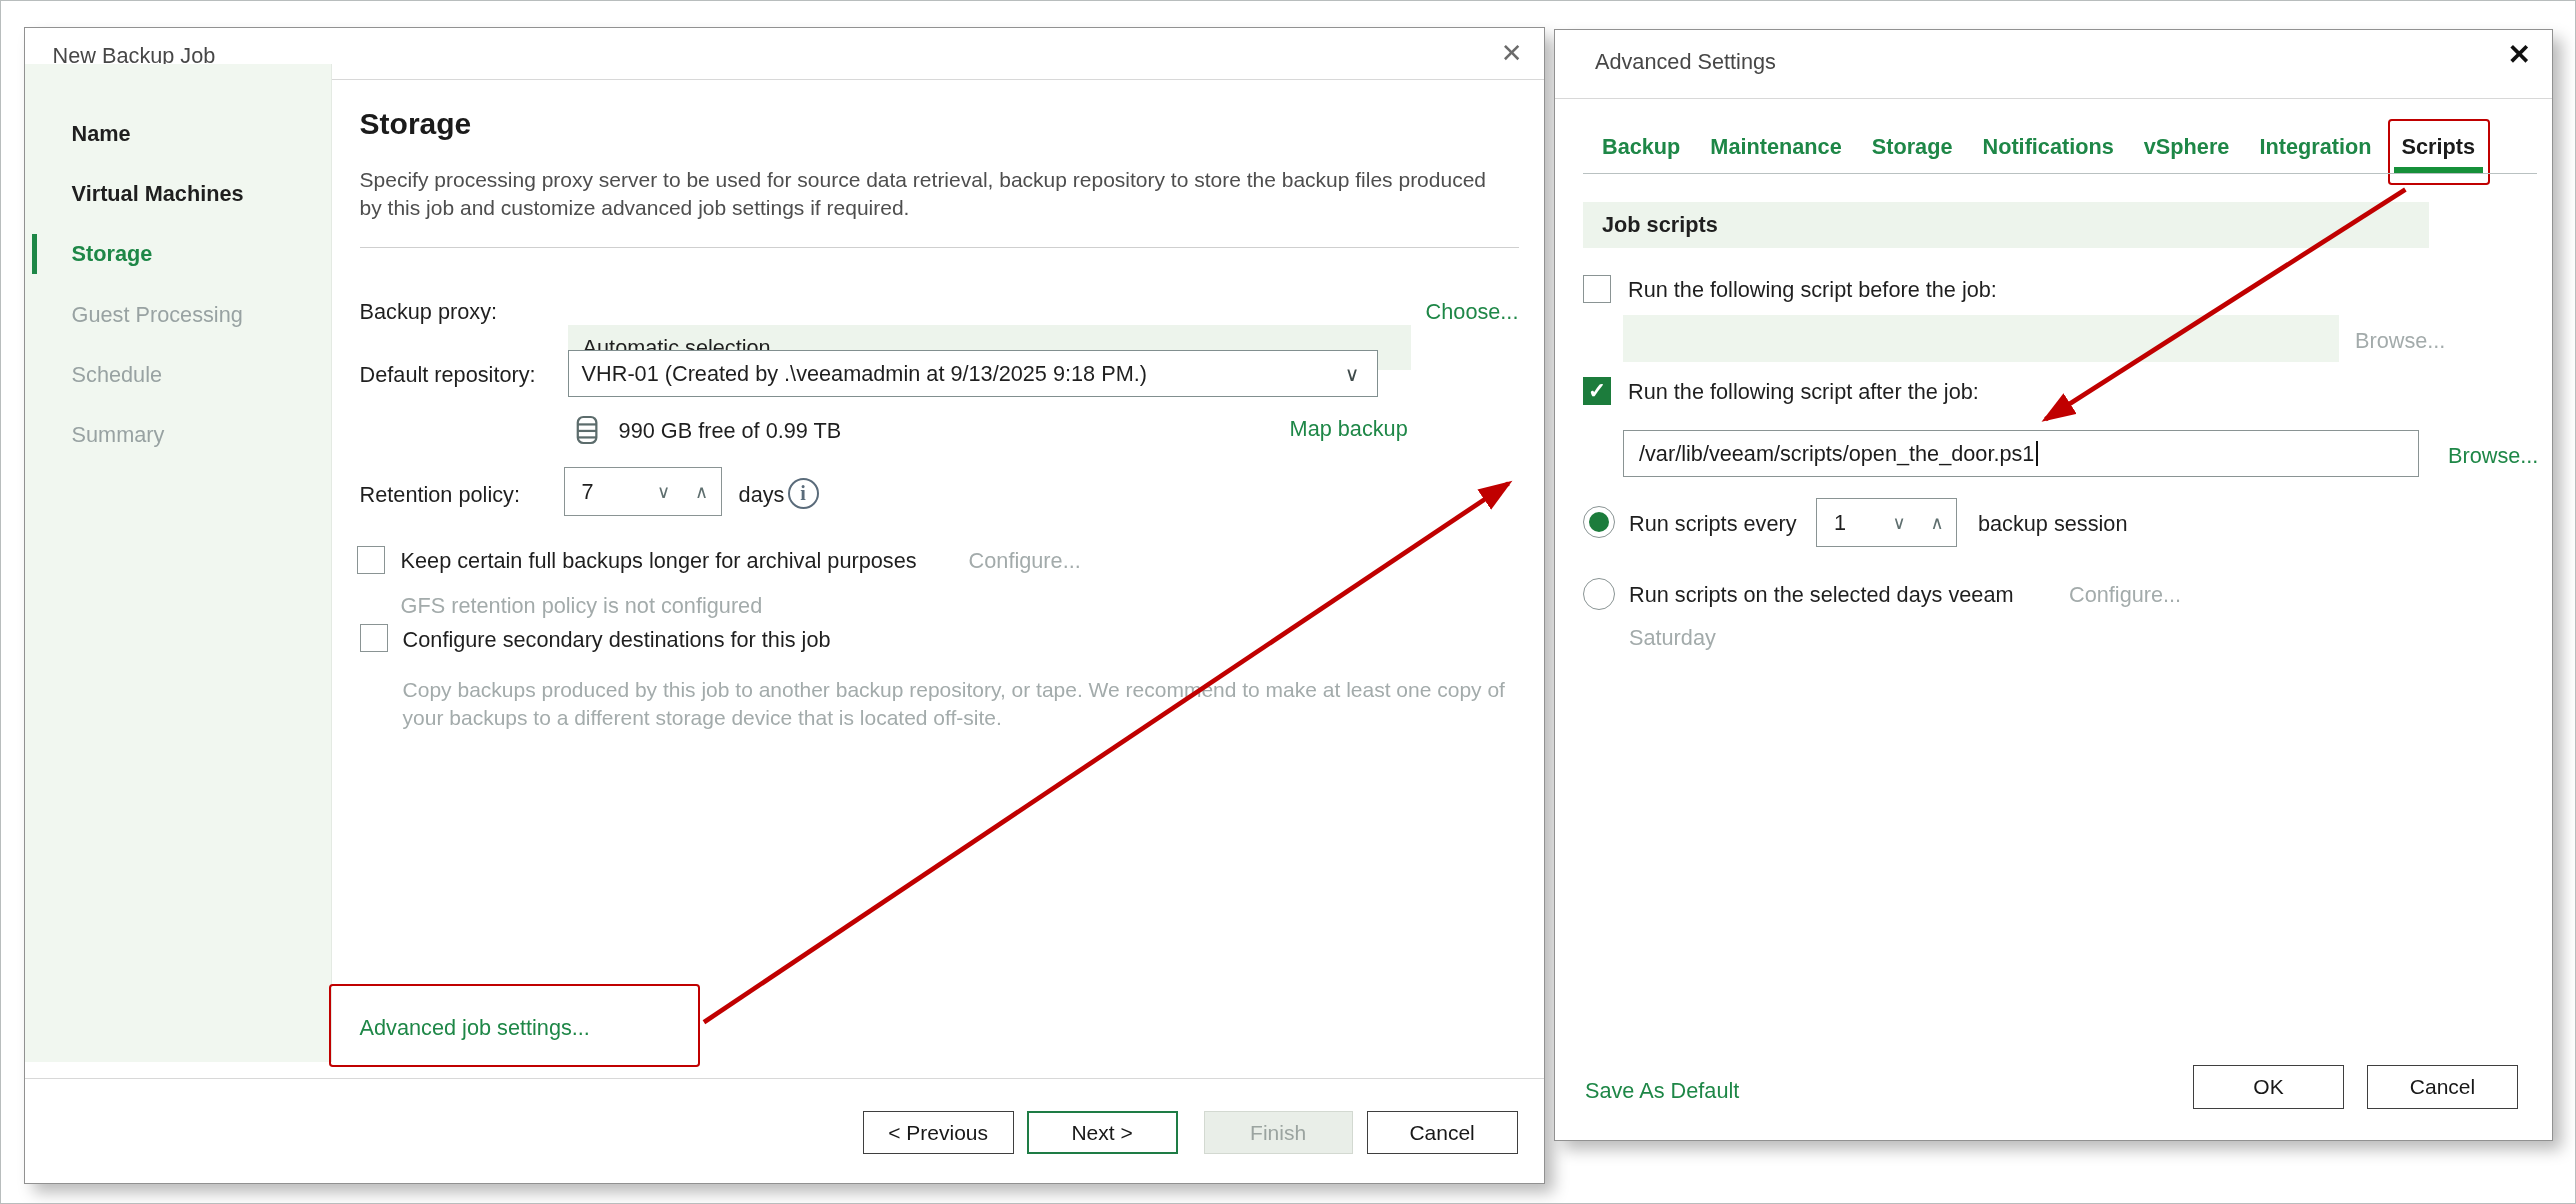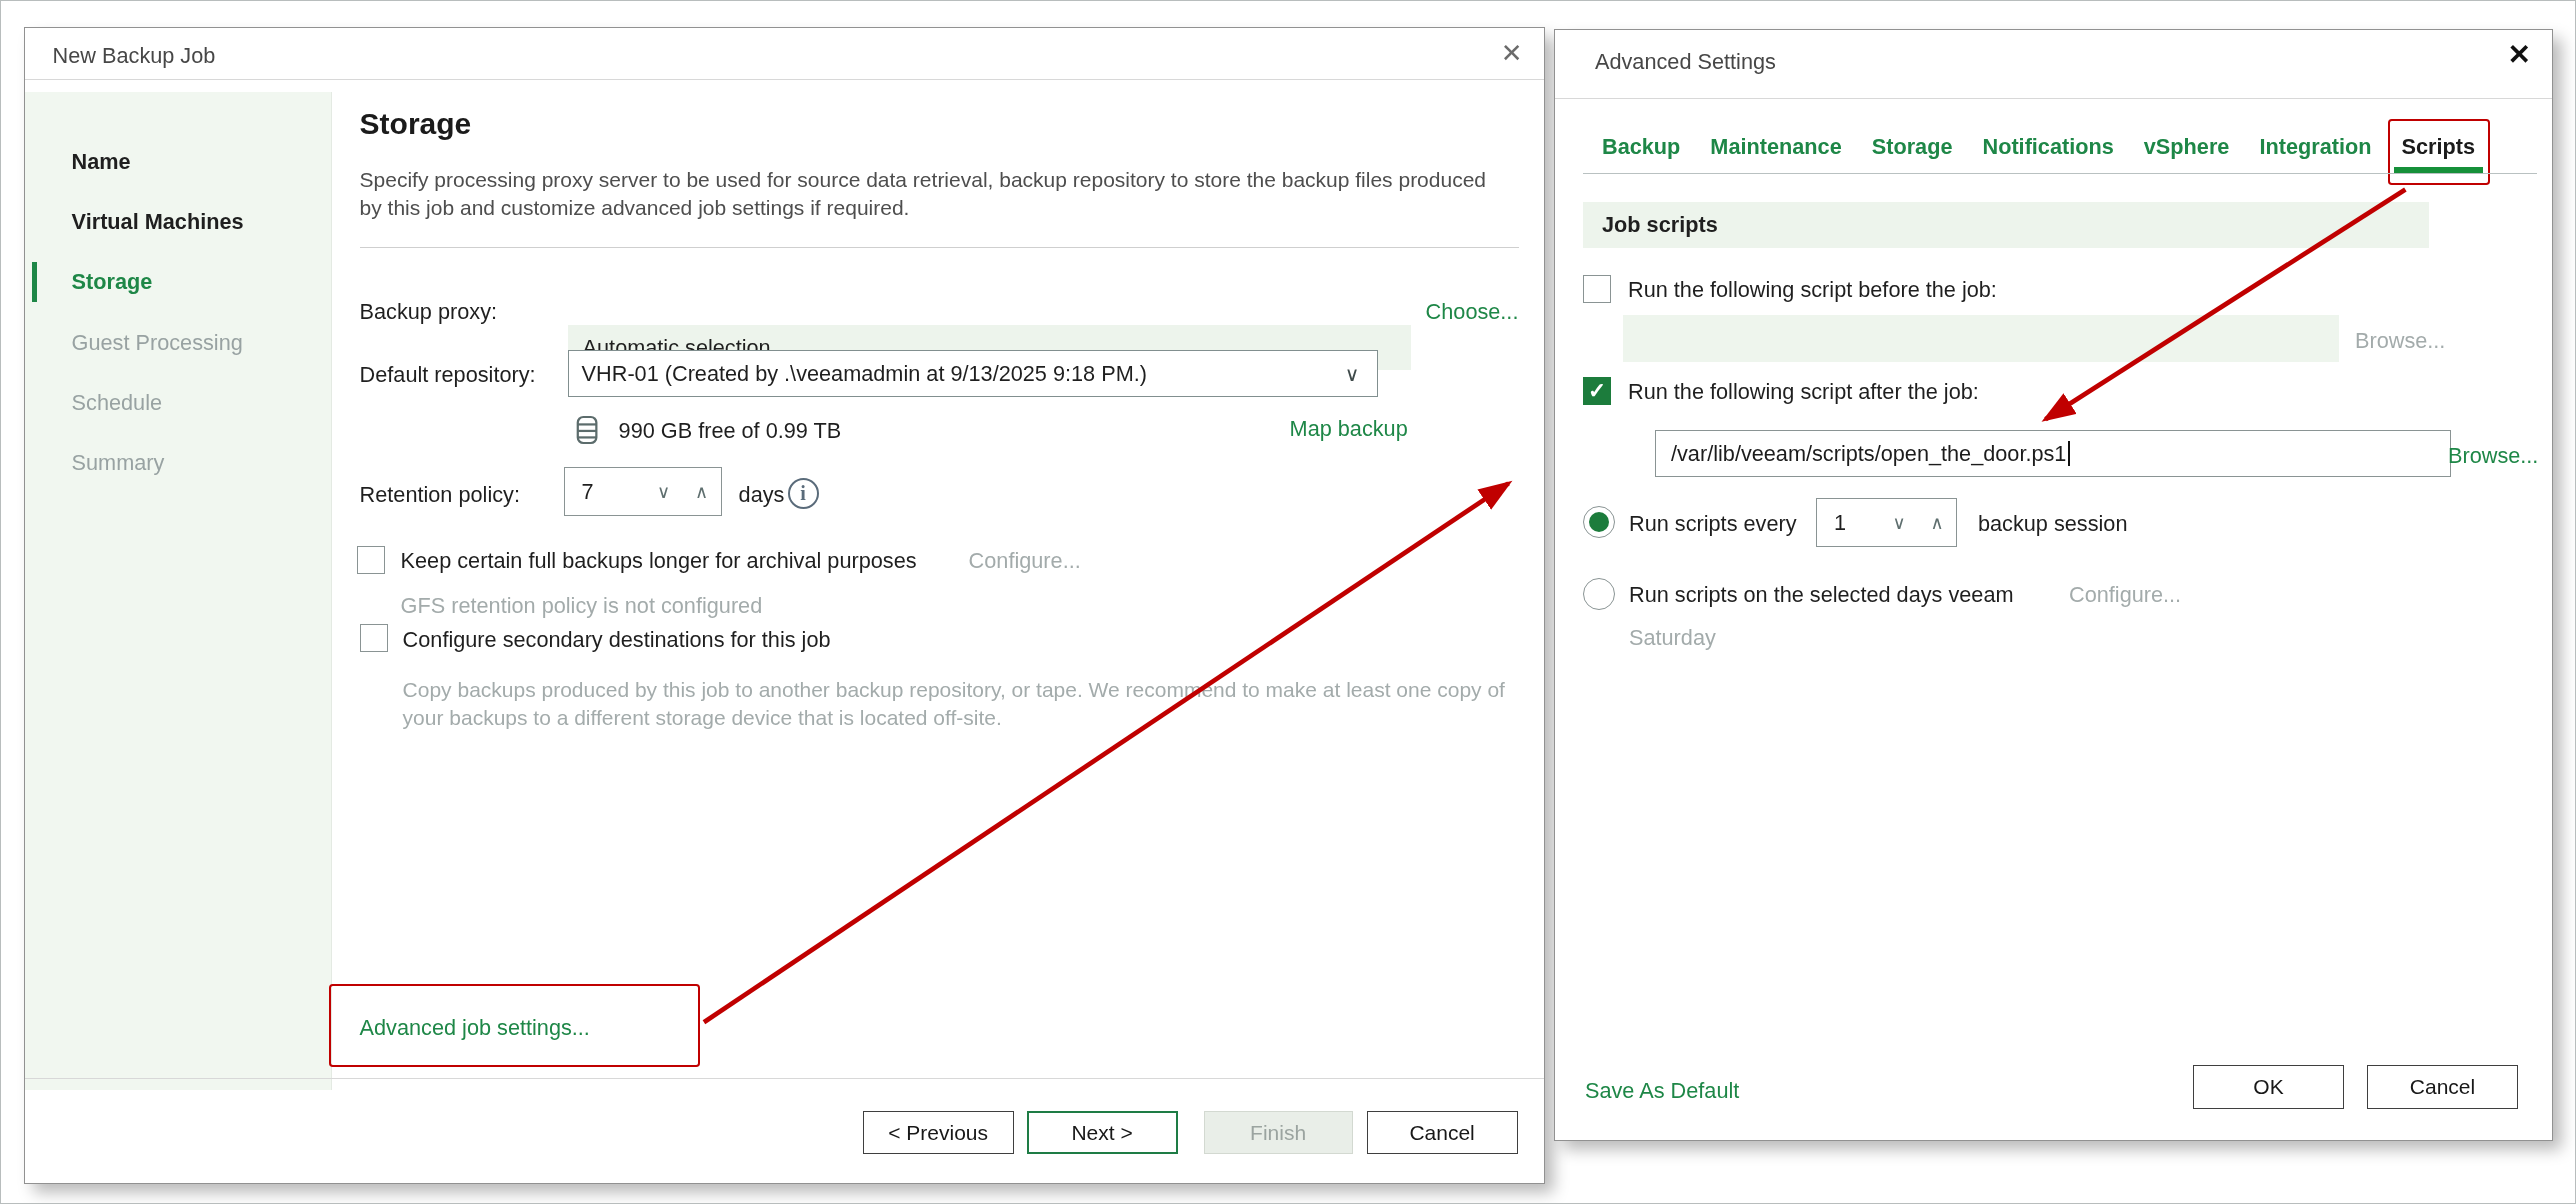--- a/index.html
+++ b/index.html
@@ -7,21 +7,21 @@
   body { font-family:"Liberation Sans", sans-serif; }
   .page { position:relative; width:2576px; height:1204px; background:#ffffff; border:1.9px solid #b8bdbd; overflow:hidden;padding-left:8px; }
 
   .dlg { position:absolute; background:#ffffff; border:1.9px solid #919191; box-shadow:9.4px 9.4px 15px rgba(0,0,0,0.28); }
   .dlg-title { position:absolute; left:28px; top:15px; font-size:21.7px; color:#474747; white-space:nowrap; }
   .dlg-close { position:absolute; top:9.4px; right:21px; font-size:26px; color:#6b6b6b; cursor:default; line-height:32px; }
   .dlg-close.bold { color:#101010; font-weight:700; font-size:28px; }
   .hsep { position:absolute; border-top:0.9px solid #d8d8d8; }
 
   
-  .sidebar { position:absolute; left:0; top:64px; width:307px; height:998px; background:#f1f7f0; border-right:0.9px solid #e4eae3; }
+  .sidebar { position:absolute; left:0; top:36px; width:307px; height:998px; background:#f1f7f0; border-right:0.9px solid #e4eae3; }
   .side-item { position:absolute; left:47px; height:32px; line-height:32px; font-size:21.7px; white-space:nowrap; }
   .side-item.done { color:#1f1f1f; font-weight:600; }
   .side-item.active { color:#1e8747; font-weight:600; }
   .side-item.todo { color:#98a2a2; }
   .side-item.active::before { content:""; position:absolute; left:-40px; top:-3.8px; width:5.7px; height:40px; background:#1e8747; }
 
   .h1 { position:absolute; font-size:30px; font-weight:600; color:#1b1b1b; white-space:nowrap; }
   .desc { position:absolute; font-size:21px; line-height:28px; color:#4e4e4e; }
   .lbl { position:absolute; font-size:21.7px; color:#1f1f1f; white-space:nowrap; }
   .glbl { position:absolute; font-size:21.7px; color:#a3abab; white-space:nowrap; }
@@ -54,21 +54,21 @@
   .tabs { position:absolute; left:47px; top:104px; height:40px; display:flex; gap:30px; }
   .tab { position:relative; font-size:21.7px; font-weight:600; color:#1e8747; white-space:nowrap; cursor:pointer; }
   .tab.active { color:#1b1b1b; }
   .tab.active::after { content:""; position:absolute; left:-7.5px; right:-7.5px; bottom:0; height:6.6px; background:#169039; }
   .tab.active::before { content:""; position:absolute; left:-13px; right:-15px; top:-15px; bottom:-11.3px; border:2.8px solid #c00000; border-radius:3.8px; }
   .tabline { position:absolute; left:28px; top:143px; width:954px; border-top:1.9px solid #b9c1c1; }
   .secbar { position:absolute; left:28px; top:172px; width:846px; height:46px; background:#edf4ec; display:flex; align-items:center; }
   .secbar span { margin-left:19px; font-size:21.7px; font-weight:600; color:#1f1f1f; }
   .tinput { position:absolute; display:flex; align-items:center; font-size:21.7px; color:#1c1c1c; }
   .tinput.disabled { background:#eef5ed; }
-  .tinput.enabled { background:#fff; border:1.9px solid #8a9494;margin-left:32px; }
+  .tinput.enabled { background:#fff; border:1.9px solid #8a9494; }
   .tinput .ftext { padding-left:15px; white-space:nowrap; }
   .caret { display:inline-block; width:1.9px; height:25.4px; background:#111; margin-left:1.9px; vertical-align:-4.7px; }
 
   .annot-box { position:absolute; border:2.8px solid #c00000; border-radius:3.8px; }
   .overlay { position:absolute; left:0; top:0; width:2576px; height:1204px; pointer-events:none; }
 
   .dbicon { position:absolute; }
 </style>
 </head>
 <body>

